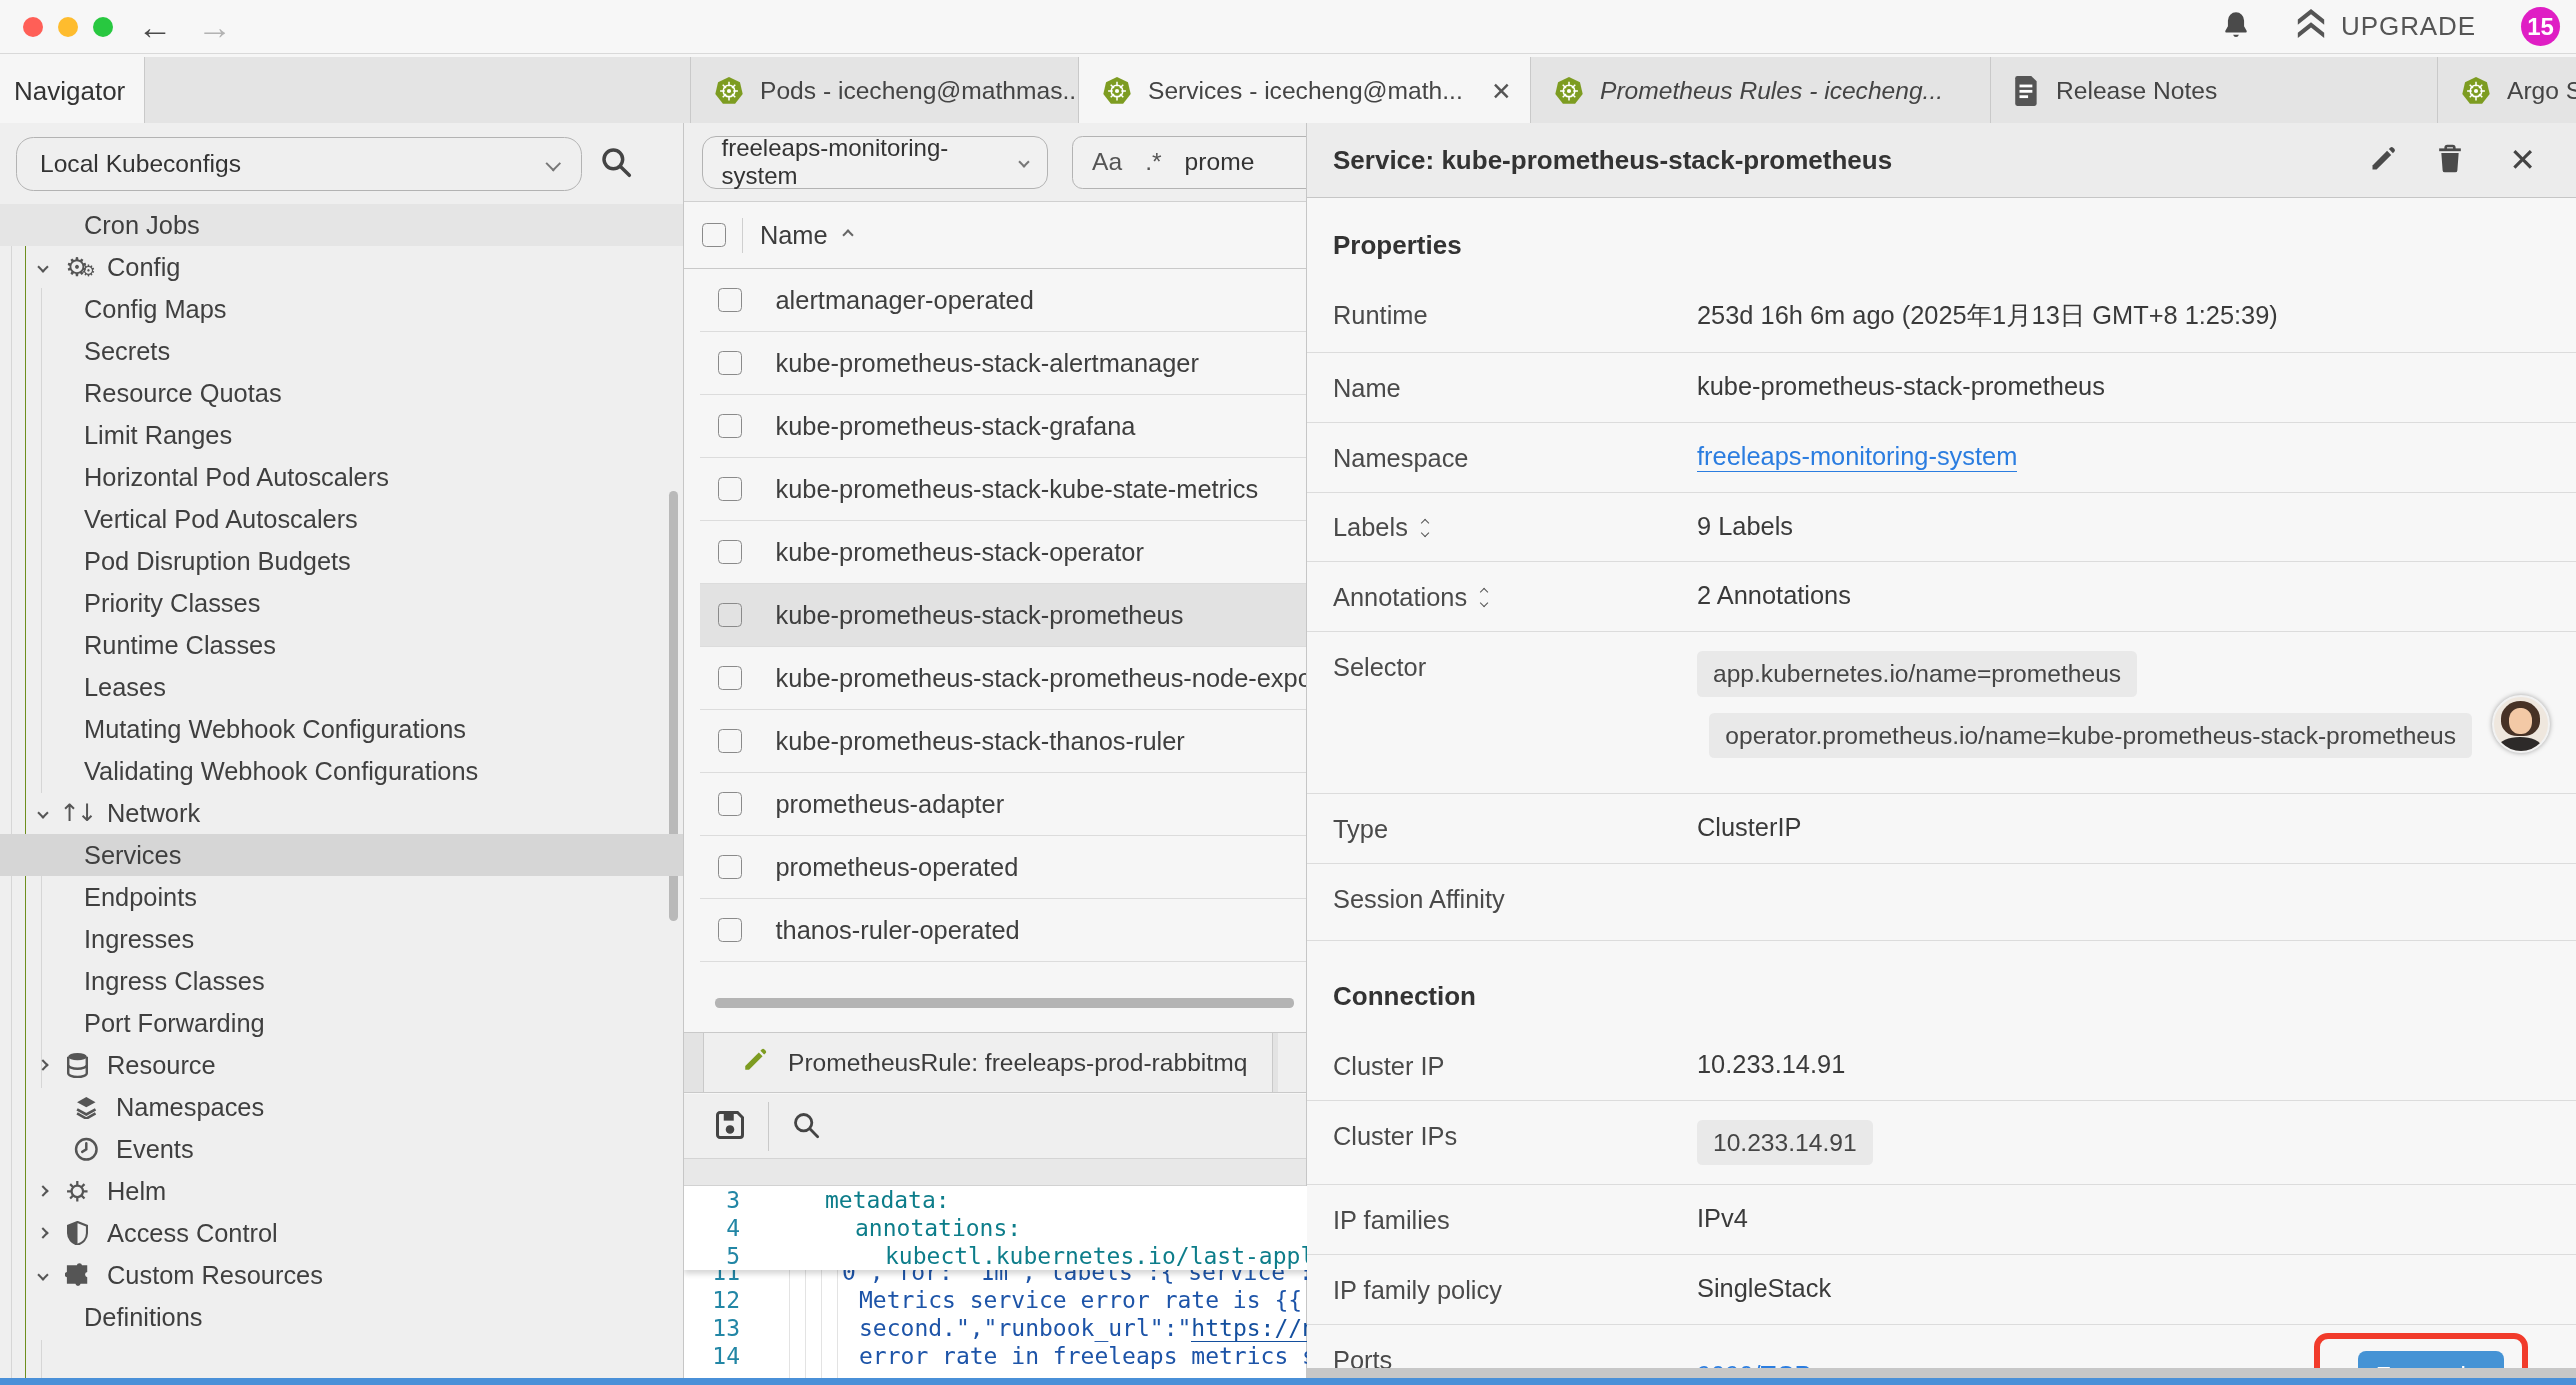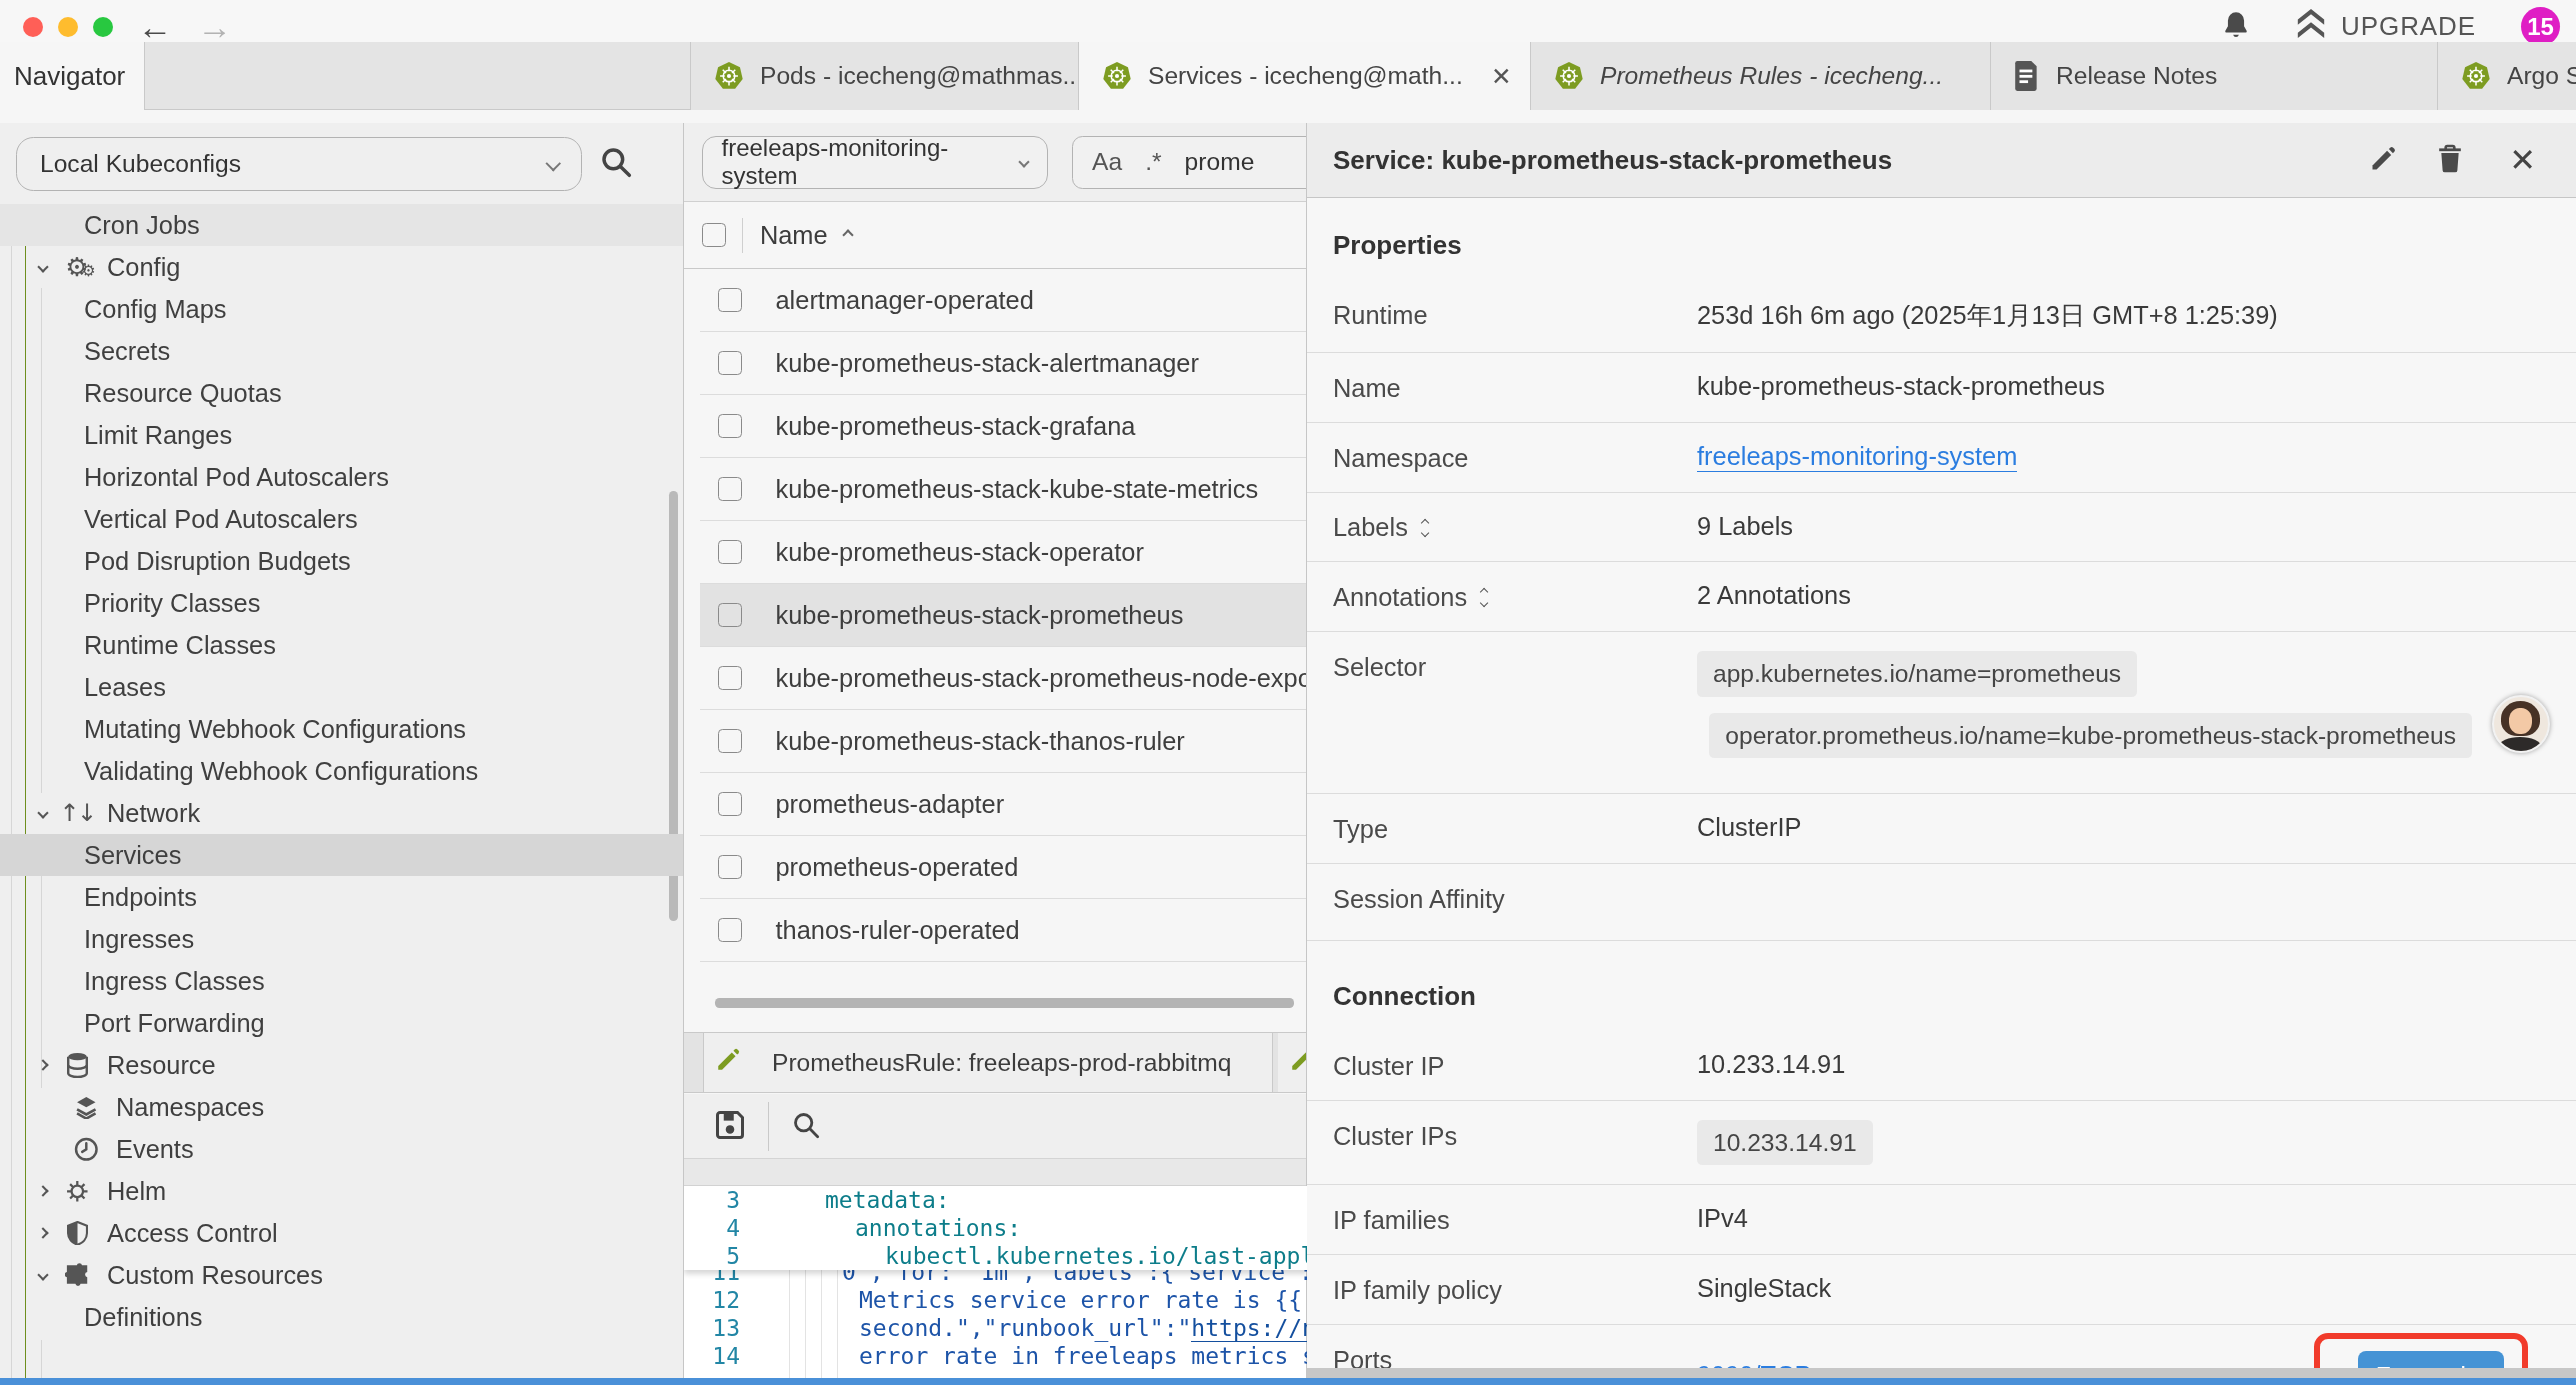--- a/index.html
+++ b/index.html
@@ -17,21 +17,21 @@
   .navbtn{background:none;border:none;font-size:35px;line-height:35px;color:#4a4a4a;
           margin-left:24.6px;padding:0;cursor:pointer;font-family:inherit;}
   .navbtn.disabled{color:#b3b3b3;}
   .title-right{margin-left:auto;display:flex;align-items:center;gap:39px;margin-right:16px;}
   .icon-btn{background:none;border:none;padding:0;cursor:pointer;display:flex;align-items:center;}
   .upgrade{display:flex;align-items:center;gap:14px;background:none;border:none;cursor:pointer;
            font-family:inherit;font-size:26px;color:#555;letter-spacing:0.9px;}
   .badge{width:39px;height:39px;border-radius:50%;background:#df1ec4;color:#fff;font-size:24px;
          display:flex;align-items:center;justify-content:center;font-weight:bold;}
   
-  .tabbar{position:absolute;left:0;top:42px;width:2576px;height:68px;background:#e4e4e4;
+  .tabbar{position:absolute;left:0;top:57px;width:2576px;height:68px;background:#e4e4e4;
           border-bottom:0.9px solid #c9c9c9;}
   .navigator-tab{position:absolute;left:0;top:0;width:145px;height:68px;background:#f6f6f6;
                  border-right:0.9px solid #c9c9c9;display:flex;align-items:center;padding-left:14px;
                  font-size:26px;color:#333;}
   .tabs{position:absolute;left:690px;top:0;height:68px;display:flex;border-left:0.9px solid #c9c9c9;}
   .tab{height:68px;display:flex;align-items:center;gap:16px;padding:0 23px;
        border-right:0.9px solid #c9c9c9;font-size:24.6px;color:#444;overflow:hidden;white-space:nowrap;
        cursor:pointer;background:#e4e4e4;flex-shrink:0;}
   .tab.active{background:#f6f6f6;}
   .tab.italic .tab-label{font-style:italic;}
@@ -93,21 +93,21 @@
   .col-name{margin-left:17.5px;font-size:25.4px;color:#3c3c3c;}
   .thead .chev{margin-left:16px;border-color:#666;}
   #rows{position:absolute;left:16px;top:146px;width:623px;}
   .trow{height:63px;display:flex;align-items:center;border-bottom:0.9px solid #dcdcdc;cursor:pointer;}
   .trow.selected{background:#e2e2e2;}
   .rname{margin-left:34px;font-size:25.4px;color:#3e3e3e;white-space:nowrap;}
   .h-scrollbar{position:absolute;left:31px;top:875px;width:579px;height:9.6px;background:#b4b4b4;
                border-radius:4.4px;}
   .ed-tabbar{position:absolute;left:0;top:909px;width:623px;height:61px;background:#e3e3e3;
              border-top:0.9px solid #c9c9c9;border-bottom:0.9px solid #c9c9c9;display:flex;}
-  .ed-tab{height:100%;display:flex;align-items:center;gap:31px;padding:0 11px;font-size:24.6px;color:#3c3c3c;
+  .ed-tab{height:100%;display:flex;align-items:center;gap:20px;padding:0 38px;font-size:24.6px;color:#3c3c3c;
           background:#efefef;border-right:0.9px solid #c9c9c9;cursor:pointer;white-space:nowrap;overflow:hidden;}
   .ed-tab.active{margin-left:19px;border-left:0.9px solid #c9c9c9;width:570px;flex-shrink:0;}
   .ed-tab.partial{margin-left:5.3px;width:70px;flex-shrink:0;}
   .ed-toolbar{position:absolute;left:0;top:971px;width:623px;height:64px;background:#efefef;
               display:flex;align-items:center;gap:23px;padding-left:31px;}
   .ed-toolbar .vdiv{width:0.9px;height:49px;background:#c9c9c9;}
   .ed-sep{position:absolute;left:0;top:1035px;width:623px;height:28px;background:#e8e8e8;
           border-top:0.9px solid #d4d4d4;border-bottom:0.9px solid #d4d4d4;}
   .editor{position:absolute;left:0;top:1063px;width:623px;bottom:0;background:#ffffff;
           font-family:"DejaVu Sans Mono","Liberation Mono",monospace;font-size:23px;cursor:text;}

